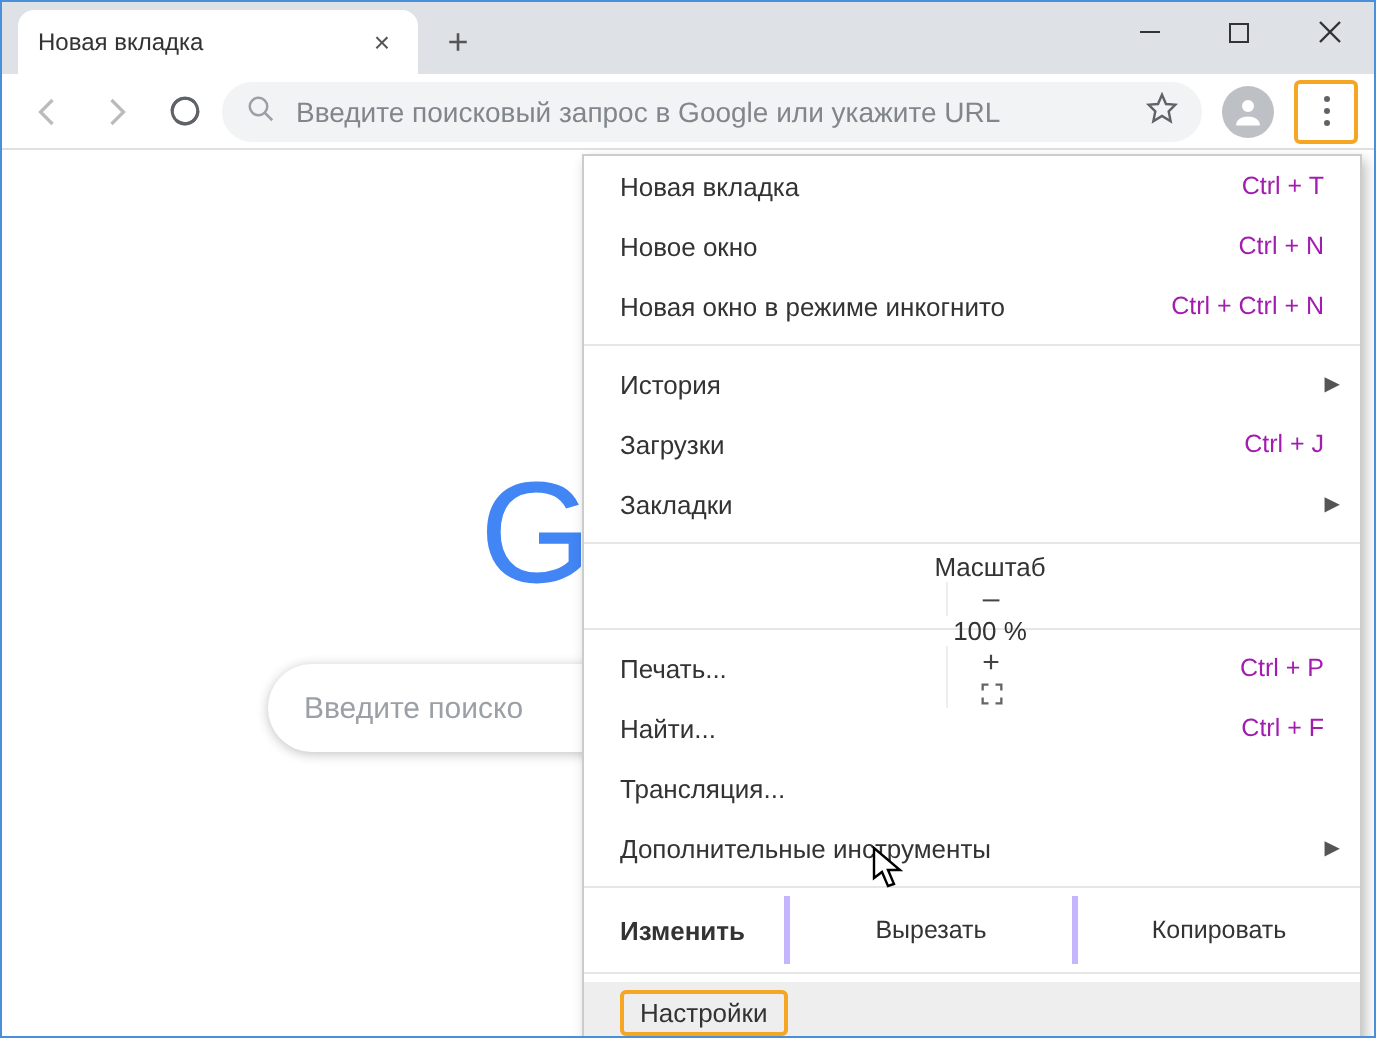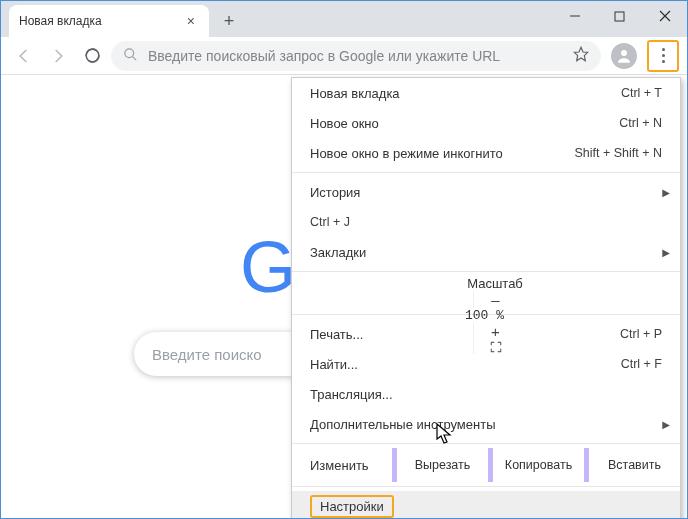--- a/index.html
+++ b/index.html
@@ -36,31 +36,31 @@
   .google-logo span:nth-child(3){color:#FBBC05;}
   .google-logo span:nth-child(4){color:#4285F4;}
   .google-logo span:nth-child(5){color:#34A853;}
   .google-logo span:nth-child(6){color:#EA4335;}
   .search-box { width: 420px; height: 44px; margin: 24px auto 0; background: #fff; border-radius: 22px; box-shadow: 0 1px 6px rgba(32,33,36,.28); display: flex; align-items: center; padding: 0 18px; color: #9aa0a6; font-size: 15px; }
   
   
   .menu { position: absolute; top: 76px; right: 6px; width: 390px; background: #fff; border: 1px solid #ccc; box-shadow: 2px 3px 6px rgba(0,0,0,0.25); font-size: 13px; color: #333; z-index: 10; }
   .menu-row { display: flex; align-items: center; height: 30px; padding: 0 18px; position: relative; }
   .menu-label { flex: 1; }
-  .menu-shortcut { color: #404040; font-size: 12.5px; }
+  .menu-shortcut { color: #a21caf; font-size: 12.5px; }
   .menu-arrow { position: absolute; right: 10px; font-size: 10px; color: #555; }
   .menu-sep { height: 1px; background: #e6e6e6; margin: 4px 0; }
   .zoom-row { display: flex; align-items: center; height: 34px; padding: 0 0 0 18px; flex-direction: column; }
   .zoom-row .menu-label { flex: 1; }
   .zoom-btn { width: 44px; height: 34px; display:flex; align-items:center; justify-content:center; border-left: 1px solid #eee; font-size: 15px; color:#444;}
-  .zoom-val { width: 60px; text-align:left; font-size: 13px; font-family: Liberation Mono, monospace; }
+  .zoom-val { width: 60px; text-align:center; font-size: 13px; }
   .fullscreen-ico { width: 44px; border-left:1px solid #eee; display:flex; align-items:center; justify-content:center; height:34px;}
   .edit-row { display: flex; height: 34px; align-items: stretch; }
-  .edit-row .menu-label { padding: 0 18px; display:flex; align-items:center; flex: 0 0 auto; width: 100px;}
-  .edit-btn { flex: 1; border-left: 5px solid #c4b5fd; display:flex; align-items:center; justify-content:center; font-size: 12.5px; }
+  .edit-row .menu-label { padding: 0 18px; display:flex; align-items:center; flex: 0 0 auto; width: 100px; font-weight: bold;}
+  .edit-btn { flex: 1; border-left: 3px solid #c4b5fd; display:flex; align-items:center; justify-content:center; font-size: 12.5px; }
   .highlighted { background: #eeeeee; }
   .orange-box { border: 2px solid #f5a623; border-radius: 3px; padding: 2px 8px; display: inline-block; }
   
   .cursor { position: absolute; top: 422px; left: 435px; z-index: 20; pointer-events: none; }
 </style>
 </head>
 <body>
 
 <div class="titlebar">
   <div class="tab">
@@ -146,29 +146,30 @@
 <div class="menu">
   <div class="menu-row">
     <span class="menu-label">Новая вкладка</span>
     <span class="menu-shortcut">Ctrl + T</span>
   </div>
   <div class="menu-row">
     <span class="menu-label">Новое окно</span>
     <span class="menu-shortcut">Ctrl + N</span>
   </div>
   <div class="menu-row">
-    <span class="menu-label">Новое окно в режиме инкогнито</span>
-    <span class="menu-shortcut">Shift + Shift + N</span>
+    <span class="menu-label">Новая окно в режиме инкогнито</span>
+    <span class="menu-shortcut">Ctrl + Ctrl + N</span>
   </div>
   <div class="menu-sep"></div>
   <div class="menu-row">
     <span class="menu-label">История</span>
     <span class="menu-arrow">▶</span>
   </div>
   <div class="menu-row">
+    <span class="menu-label">Загрузки</span>
     <span class="menu-shortcut">Ctrl + J</span>
   </div>
   <div class="menu-row">
     <span class="menu-label">Закладки</span>
     <span class="menu-arrow">▶</span>
   </div>
   <div class="menu-sep"></div>
   <div class="zoom-row nohover">
     <span class="menu-label">Масштаб</span>
     <div class="zoom-btn">–</div>
@@ -194,21 +195,20 @@
   </div>
   <div class="menu-row">
     <span class="menu-label">Дополнительные инструменты</span>
     <span class="menu-arrow">▶</span>
   </div>
   <div class="menu-sep"></div>
   <div class="edit-row nohover">
     <span class="menu-label">Изменить</span>
     <div class="edit-btn">Вырезать</div>
     <div class="edit-btn">Копировать</div>
-    <div class="edit-btn">Вставить</div>
   </div>
   <div class="menu-sep"></div>
   <div class="menu-row highlighted">
     <span class="orange-box"><span>Настройки</span></span>
   </div>
 
 </div>
 
 <svg class="cursor" width="18" height="22" viewBox="0 0 18 22">
     <path d="M1 1 L1 16 L5 13 L8 20 L11 19 L8 12 L14 12 Z" fill="#fff" stroke="#000" stroke-width="1.2"></path>

